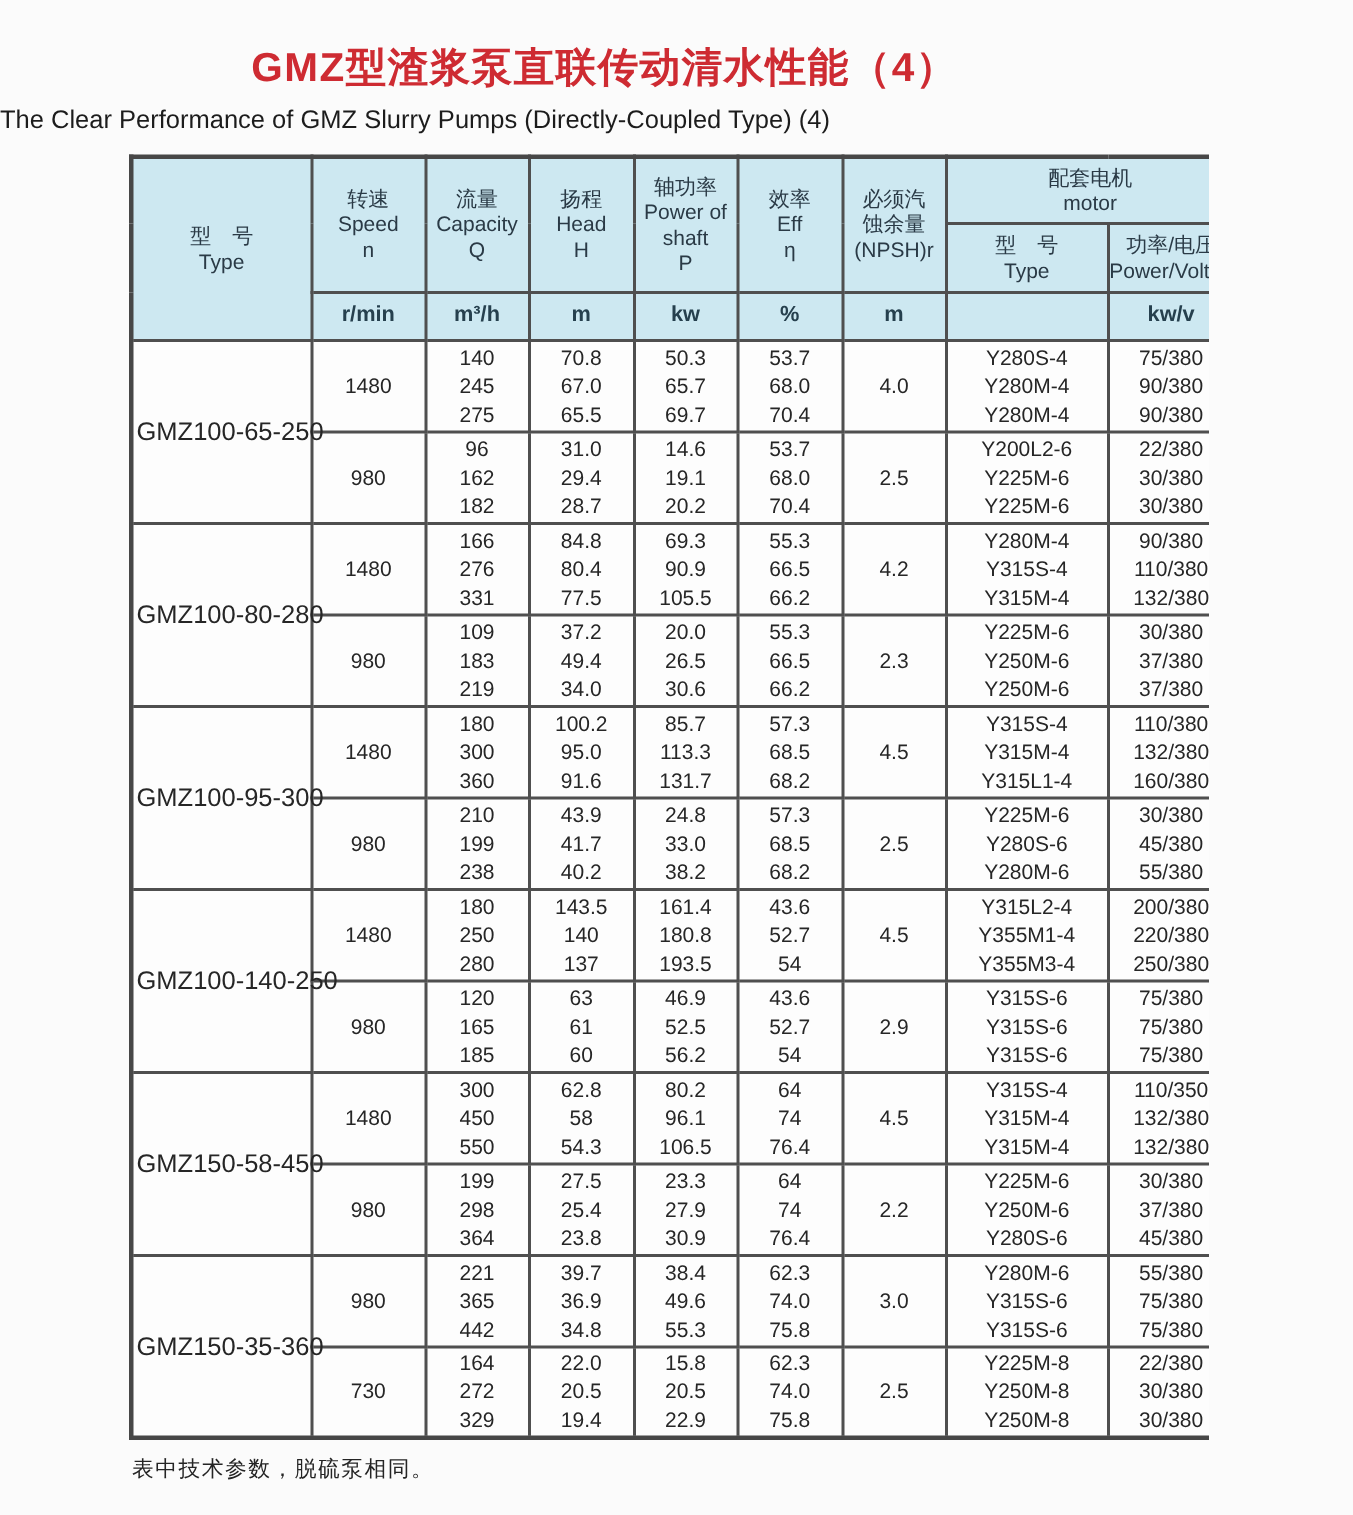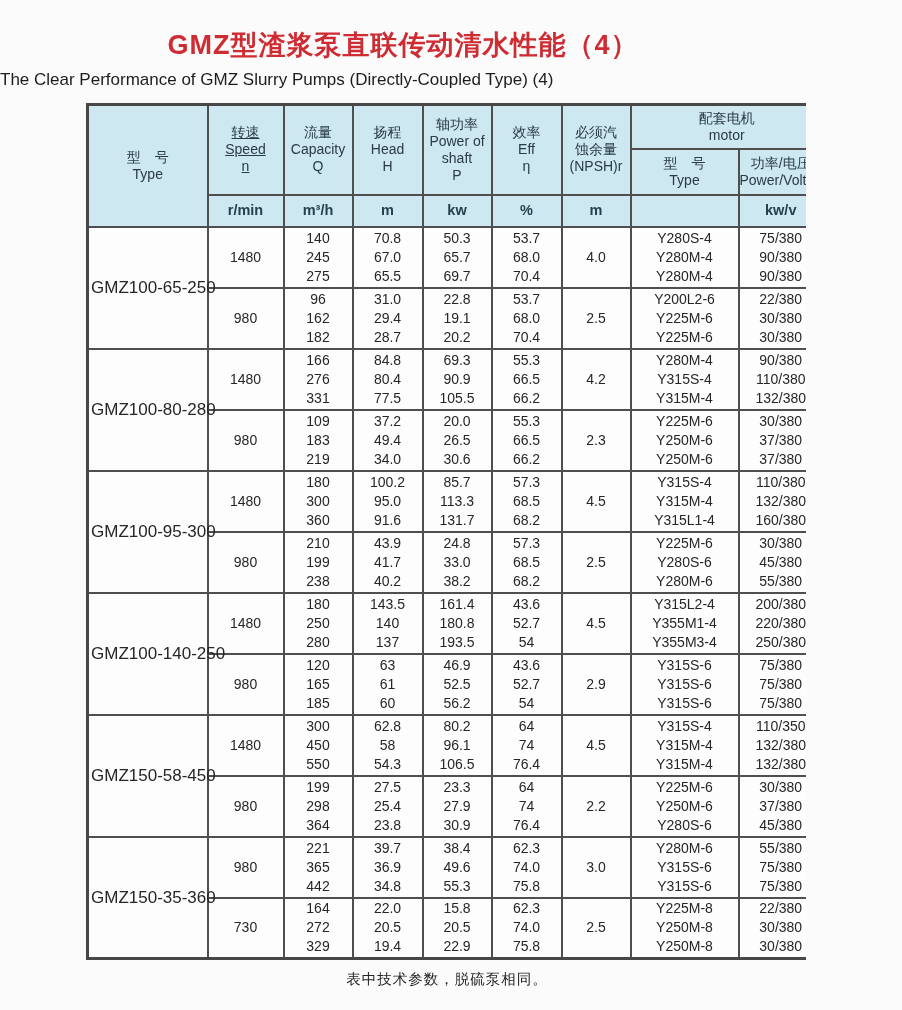--- a/index.html
+++ b/index.html
@@ -43,38 +43,37 @@
     background:#cde8f1;
     color:#2a3a46;
     font-size:14px;
     line-height:17px;
     padding:2px 0;
   }
   tr.h1 { height:44px; }
   tr.h2 { height:46px; }
   tr.h3 { height:32px; }
   tr.h3 th { font-size:14.5px; color:#26404e;font-weight:bold; }
-  th.tall { height:90px;text-decoration:underline; }
+  th.tall { height:90px; }
   .hline { display:block; }
   tbody tr.block-row { height:61px; }
   tbody td { font-size:14px; line-height:19px; color:#262626; }
   td.type-cell {
     text-align:left;
     padding-left:2px;
     font-size:17px;
     letter-spacing:0px;
     white-space:nowrap;
   }
   .ln { display:block; }
   .footnote {
     margin:10px 0 0 88px;
     font-size:14.5px;
     color:#242424;
     letter-spacing:1px;
-    text-align:center;
   }
 </style>
 </head>
 <body>
 
 <div class="page">
 
   <div class="title">GMZ型渣浆泵直联传动清水性能（4）</div>
   <div class="subtitle">The Clear Performance of GMZ Slurry Pumps (Directly-Coupled Type) (4)</div>
 
@@ -203,21 +202,21 @@
             <div class="ln">96</div>
             <div class="ln">162</div>
             <div class="ln">182</div>
           </td>
           <td>
             <div class="ln">31.0</div>
             <div class="ln">29.4</div>
             <div class="ln">28.7</div>
           </td>
           <td>
-            <div class="ln">22.8</div>
+            <div class="ln">14.6</div>
             <div class="ln">19.1</div>
             <div class="ln">20.2</div>
           </td>
           <td>
             <div class="ln">53.7</div>
             <div class="ln">68.0</div>
             <div class="ln">70.4</div>
           </td>
           <td>
             <div class="ln">2.5</div>

